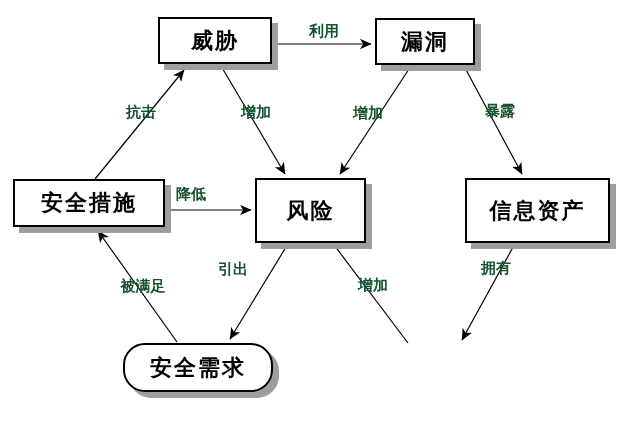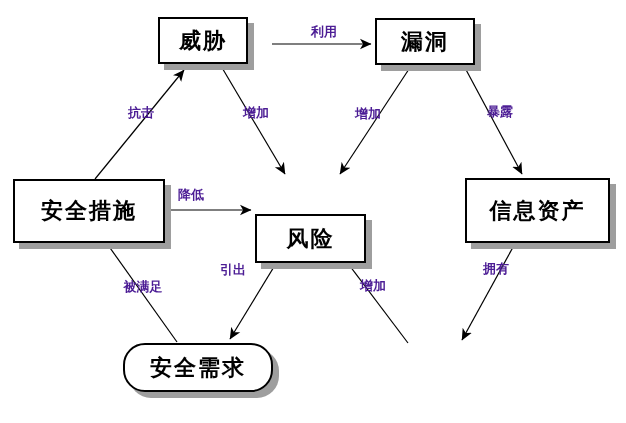--- a/index.html
+++ b/index.html
@@ -38,22 +38,22 @@
     justify-content: center;
     color: #000000;
     font-size: 22px;
     font-weight: bold;
     letter-spacing: 2px;
     white-space: nowrap;
   }
   .edge-label {
     position: absolute;
     transform: translate(-50%, -50%);
-    color: #4c1d95;
-    font-size: 13px;
+    color: #14532d;
+    font-size: 15px;
     font-weight: 600;
     white-space: nowrap;
     line-height: 1;
   }
 </style>
 </head>
 <body>
 
 <div class="stage">
 
@@ -68,33 +68,33 @@
     <line class="edge-line" x1="221" y1="66" x2="285" y2="174" marker-end="url(#arrowhead)"></line>
     <line class="edge-line" x1="411" y1="66" x2="340" y2="174" marker-end="url(#arrowhead)"></line>
     <line class="edge-line" x1="464" y1="66" x2="522" y2="174" marker-end="url(#arrowhead)"></line>
     <line class="edge-line" x1="166" y1="210" x2="251" y2="210" marker-end="url(#arrowhead)"></line>
     <line class="edge-line" x1="297" y1="229" x2="230" y2="339" marker-end="url(#arrowhead)"></line>
     <line class="edge-line" x1="177" y1="342" x2="98" y2="231" marker-end="url(#arrowhead)"></line>
     <line class="edge-line" x1="408" y1="343" x2="325" y2="233" marker-end="url(#arrowhead)"></line>
     <line class="edge-line" x1="523" y1="229" x2="462" y2="340" marker-end="url(#arrowhead)"></line>
   </svg>
 
-  <div class="node" style="left:158px; top:17px; width:90px; height:47px;">
+  <div class="node" style="left:158px; top:17px; width:114px; height:47px;">
     <span>威胁</span>
   </div>
 
   <div class="node" style="left:375px; top:18px; width:100px; height:47px;">
     <span>漏洞</span>
   </div>
 
-  <div class="node" style="left:13px; top:179px; width:152px; height:64px;">
+  <div class="node" style="left:13px; top:179px; width:152px; height:48px;">
     <span>安全措施</span>
   </div>
 
-  <div class="node" style="left:255px; top:178px; width:111px; height:49px;margin-top:36px;">
+  <div class="node" style="left:255px; top:178px; width:111px; height:65px;">
     <span>风险</span>
   </div>
 
   <div class="node" style="left:465px; top:178px; width:145px; height:65px;">
     <span>信息资产</span>
   </div>
 
   <div class="node" style="left:123px; top:343px; width:150px; height:49px;border-radius:22px;">
     <span>安全需求</span>
   </div>

